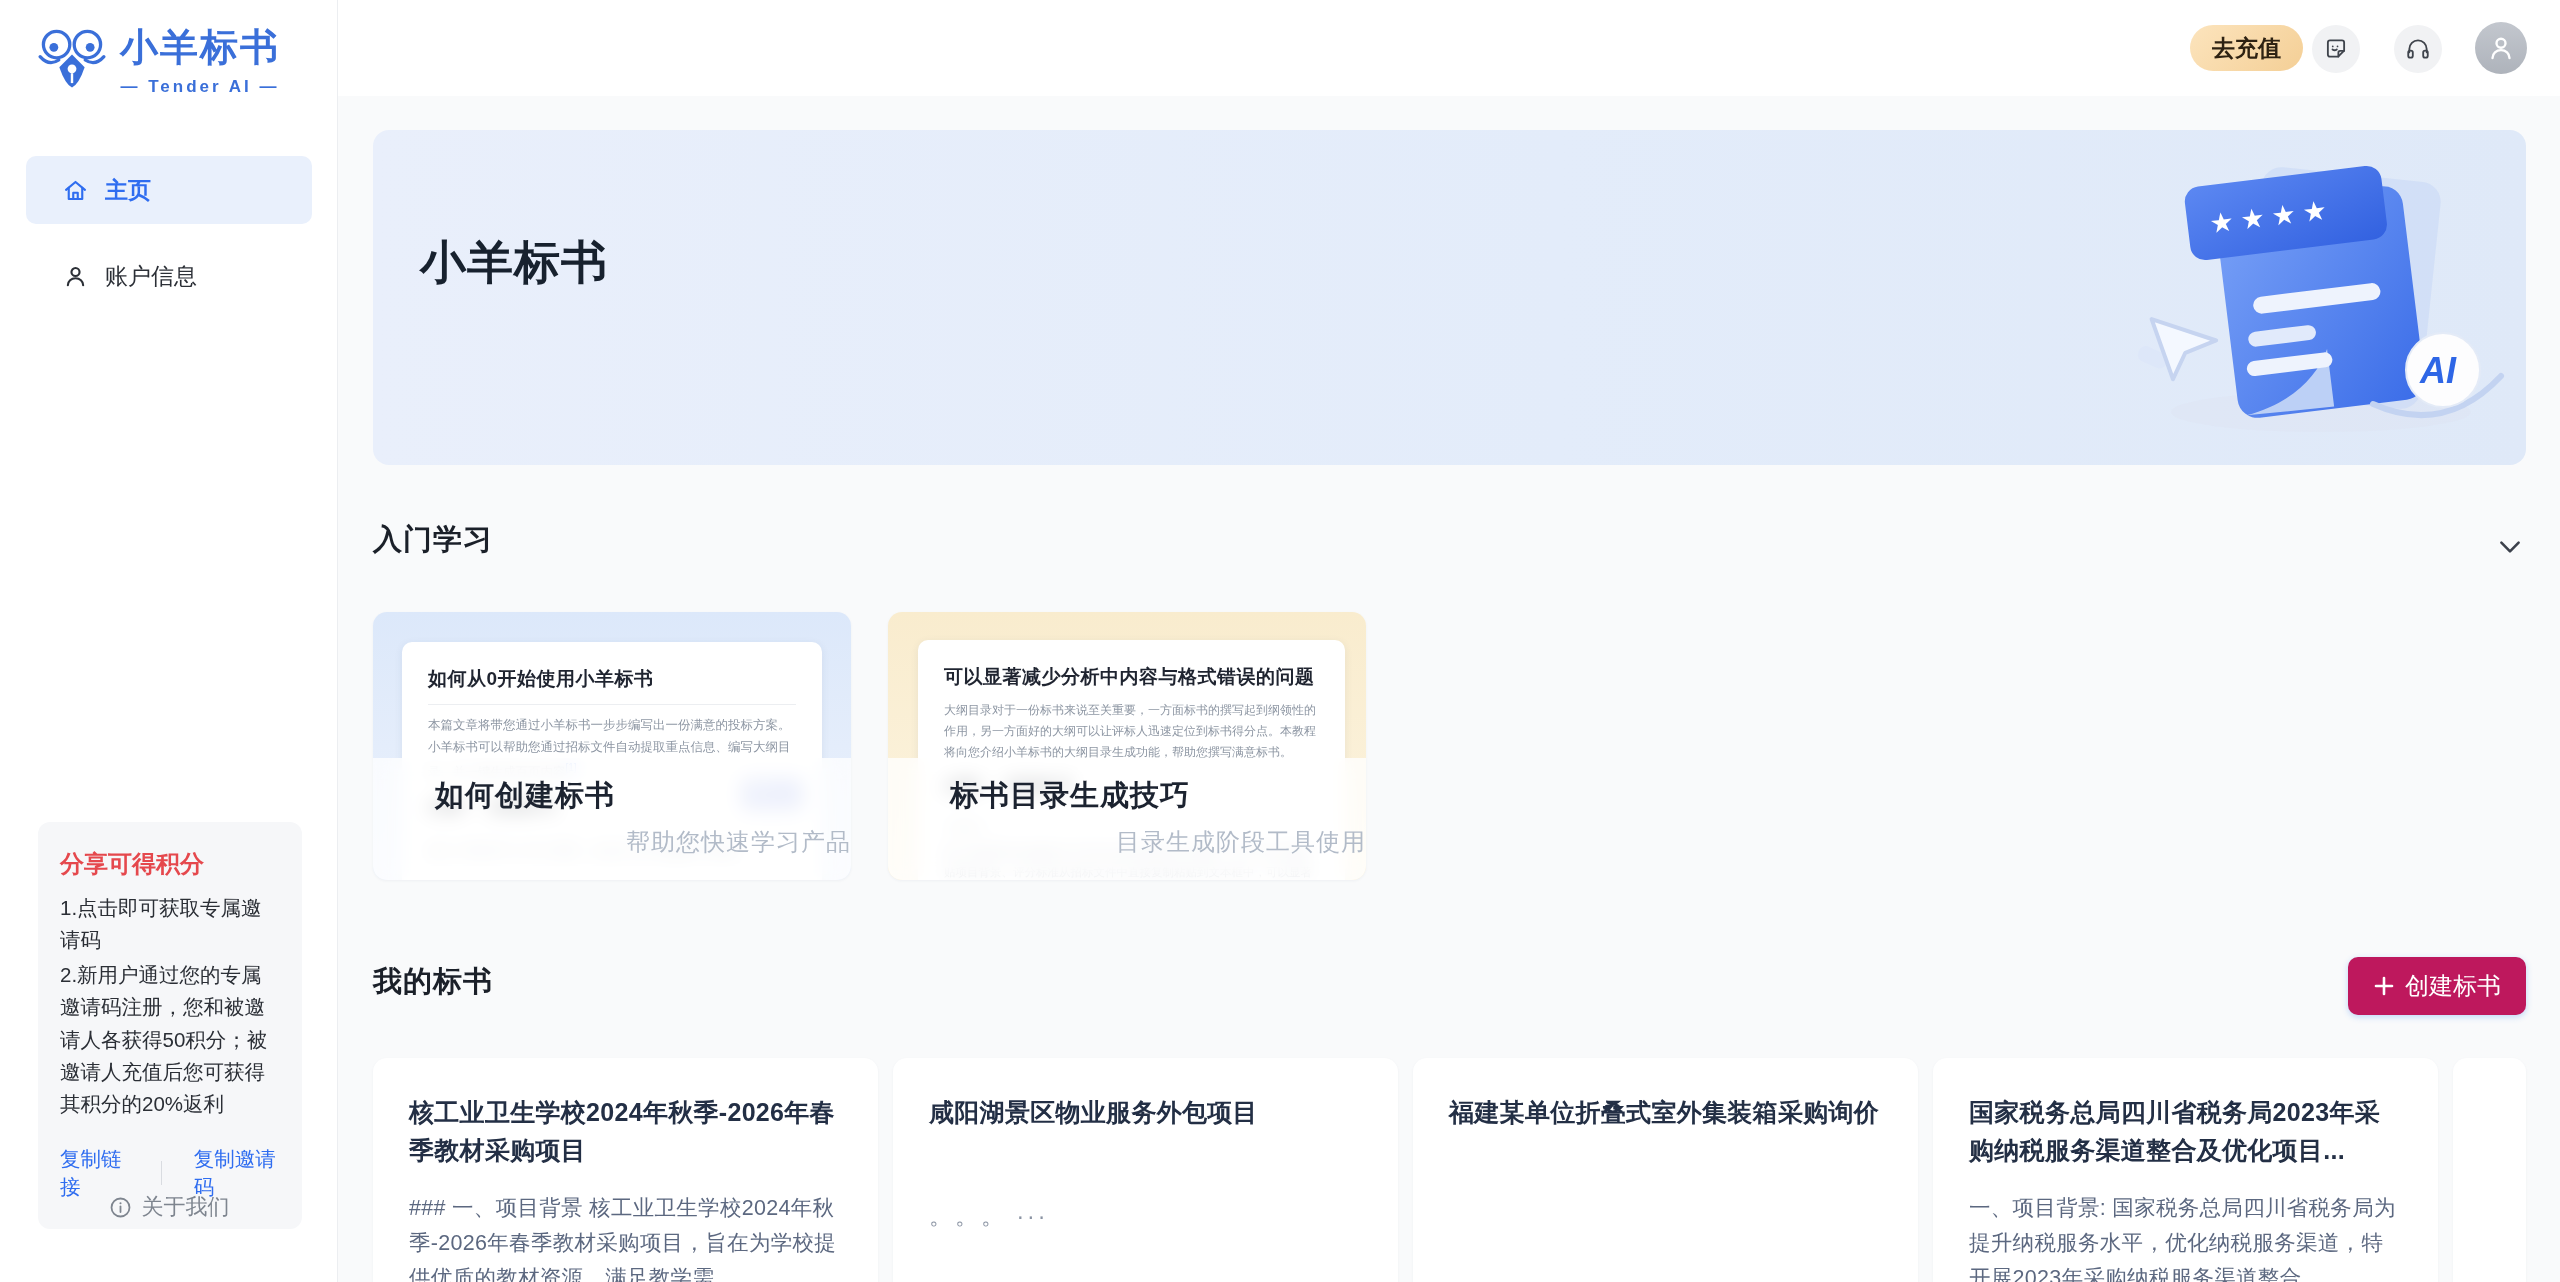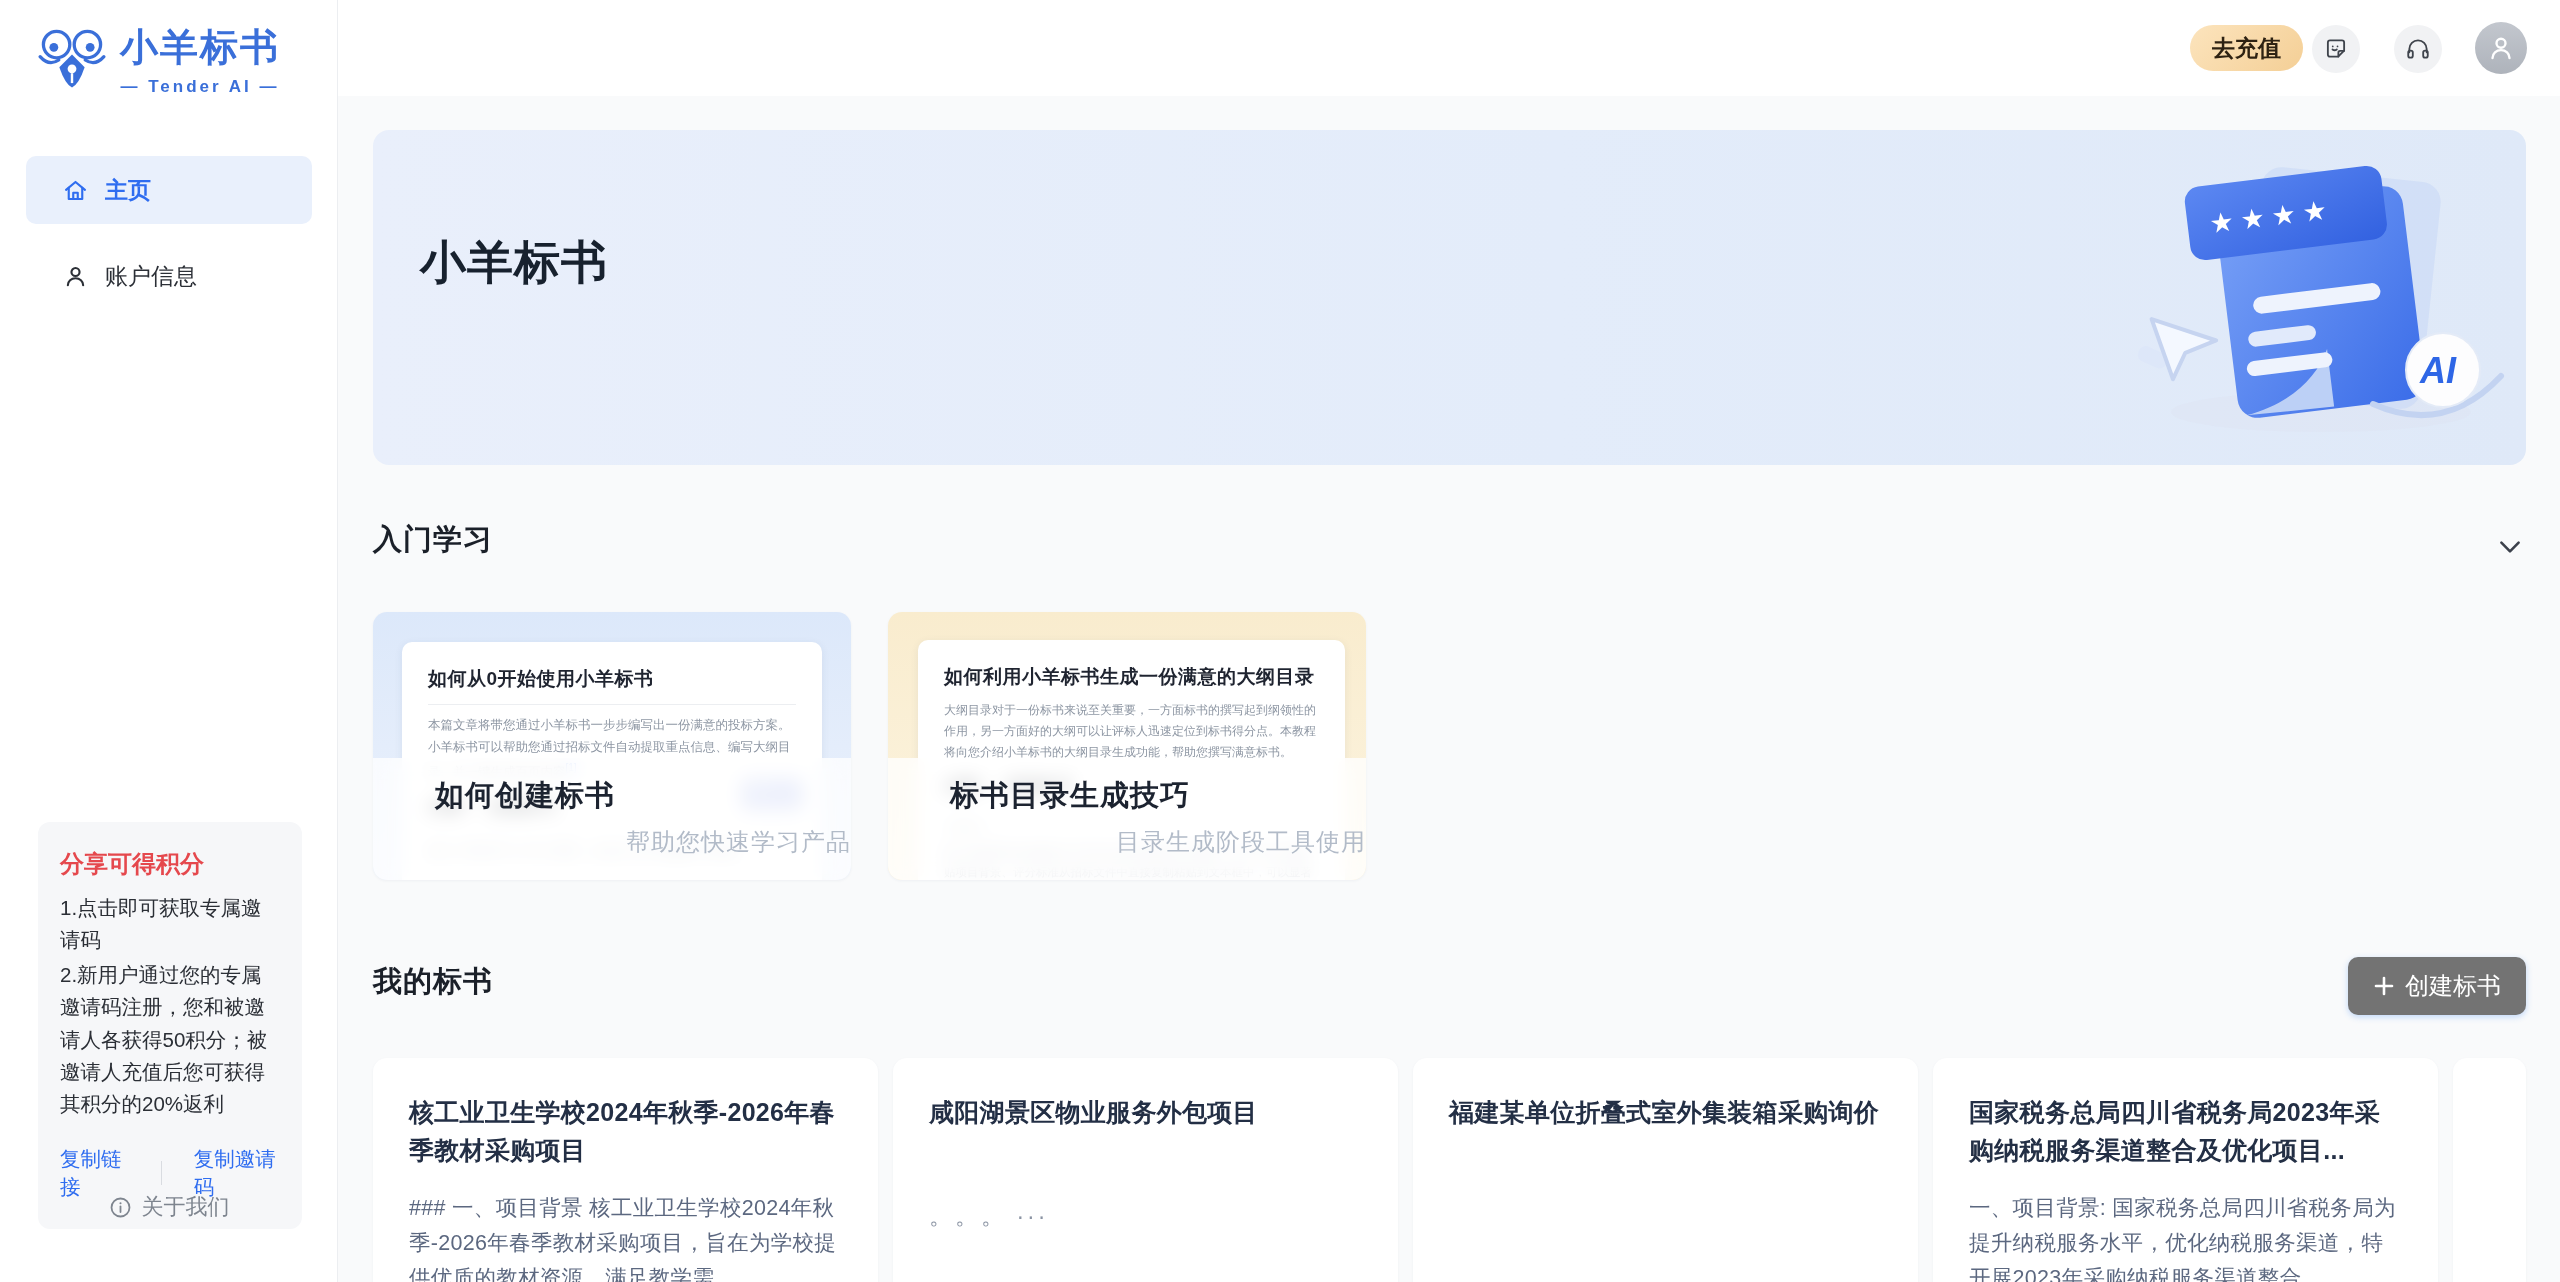--- a/index.html
+++ b/index.html
@@ -66,21 +66,21 @@
   .md-bullet::before { content:"•  "; color:#9aa3af; }
   .blur-blob { position:absolute; left:368px; top:166px; width:62px; height:32px; background:#aebdf0; border-radius:7px; filter:blur(3px); z-index:1; }
   .blur-blob i { display:block; width:20px; height:3px; background:rgba(255,255,255,.85); border-radius:2px; margin:9px 0 0 8px; }
   .learn-footer { position:absolute; left:0; top:146px; width:100%; height:122px; background:rgba(255,255,255,.78);
     backdrop-filter:blur(9px); -webkit-backdrop-filter:blur(9px); padding:18px 0 0 34px; z-index:2; }
   .lf-title { font-size:29px; font-weight:bold; color:#1c2330; letter-spacing:1px;margin-left:28px; }
   .lf-sub { font-size:24px; color:#b2bbc8; margin-top:10px; letter-spacing:1px;text-align:right; }
 
   
   .h-mybids { left:373px; top:962px; }
-  .create-btn { position:absolute; left:2348px; top:957px; width:178px; height:58px; border-radius:10px; background:#737373;
+  .create-btn { position:absolute; left:2348px; top:957px; width:178px; height:58px; border-radius:10px; background:#be185d;
     display:flex; align-items:center; justify-content:center; gap:10px; cursor:pointer; box-shadow:0 2px 6px rgba(59,135,246,.3); }
   .create-btn span { color:#fff; font-size:24px; }
   .bid-card { position:absolute; top:1058px; width:505px; height:340px; background:#fff; border-radius:14px;
     box-shadow:0 1px 3px rgba(30,50,90,.05); padding:36px 36px 0 36px; overflow:hidden; cursor:pointer; }
   .bc-1 { left:373px; } .bc-2 { left:893px; } .bc-3 { left:1413px; } .bc-4 { left:1933px; }
   .bc-sliver { left:2453px; width:73px; padding:0; }
   .bid-title { font-size:25px; font-weight:bold; color:#232f45; line-height:1.5; letter-spacing:.3px; }
   .bid-body { font-size:21.5px; color:#5c6880; line-height:1.62; margin-top:22px; letter-spacing:.3px; }
   .bc-2 .bid-body { margin-top:66px; color:#8a93a3; letter-spacing:3px; font-size:23px; }
 
@@ -155,21 +155,21 @@
         <i></i>
       </div>
     <div class="learn-footer">
       <div class="lf-title">如何创建标书</div>
       <div class="lf-sub">帮助您快速学习产品</div>
     </div>
   </div>
 
   <div class="learn-card lc-2">
     <div class="mini-doc md-2">
-      <div class="md-title">如何利用小羊标书生成一份满意的大纲目录</div>
+      <div class="md-title">可以显著减少分析中内容与格式错误的问题</div>
       <div class="md-body" style="margin-top:10px; font-size:12px;">大纲目录对于一份标书来说至关重要，一方面标书的撰写起到纲领性的作用，另一方面好的大纲可以让评标人迅速定位到标书得分点。本教程将向您介绍小羊标书的大纲目录生成功能，帮助您撰写满意标书。</div>
       <div class="md-step">步骤一：新建标书</div>
       <div class="md-hr"></div>
       <div class="md-bullet">方法一：</div>
       <div class="md-small" style="font-size:11.5px; margin-top:6px;">输入招标要求的准确性对于目录生成的准确性至关重要。用户可以直接粘贴项目背景、评分标准从招标文件中直接复制粘贴到文本框中，可以显著减少分析中内容与格式错误的问题。</div>
 
     </div>
     <div class="learn-footer">
       <div class="lf-title">标书目录生成技巧</div>
       <div class="lf-sub">目录生成阶段工具使用</div>

